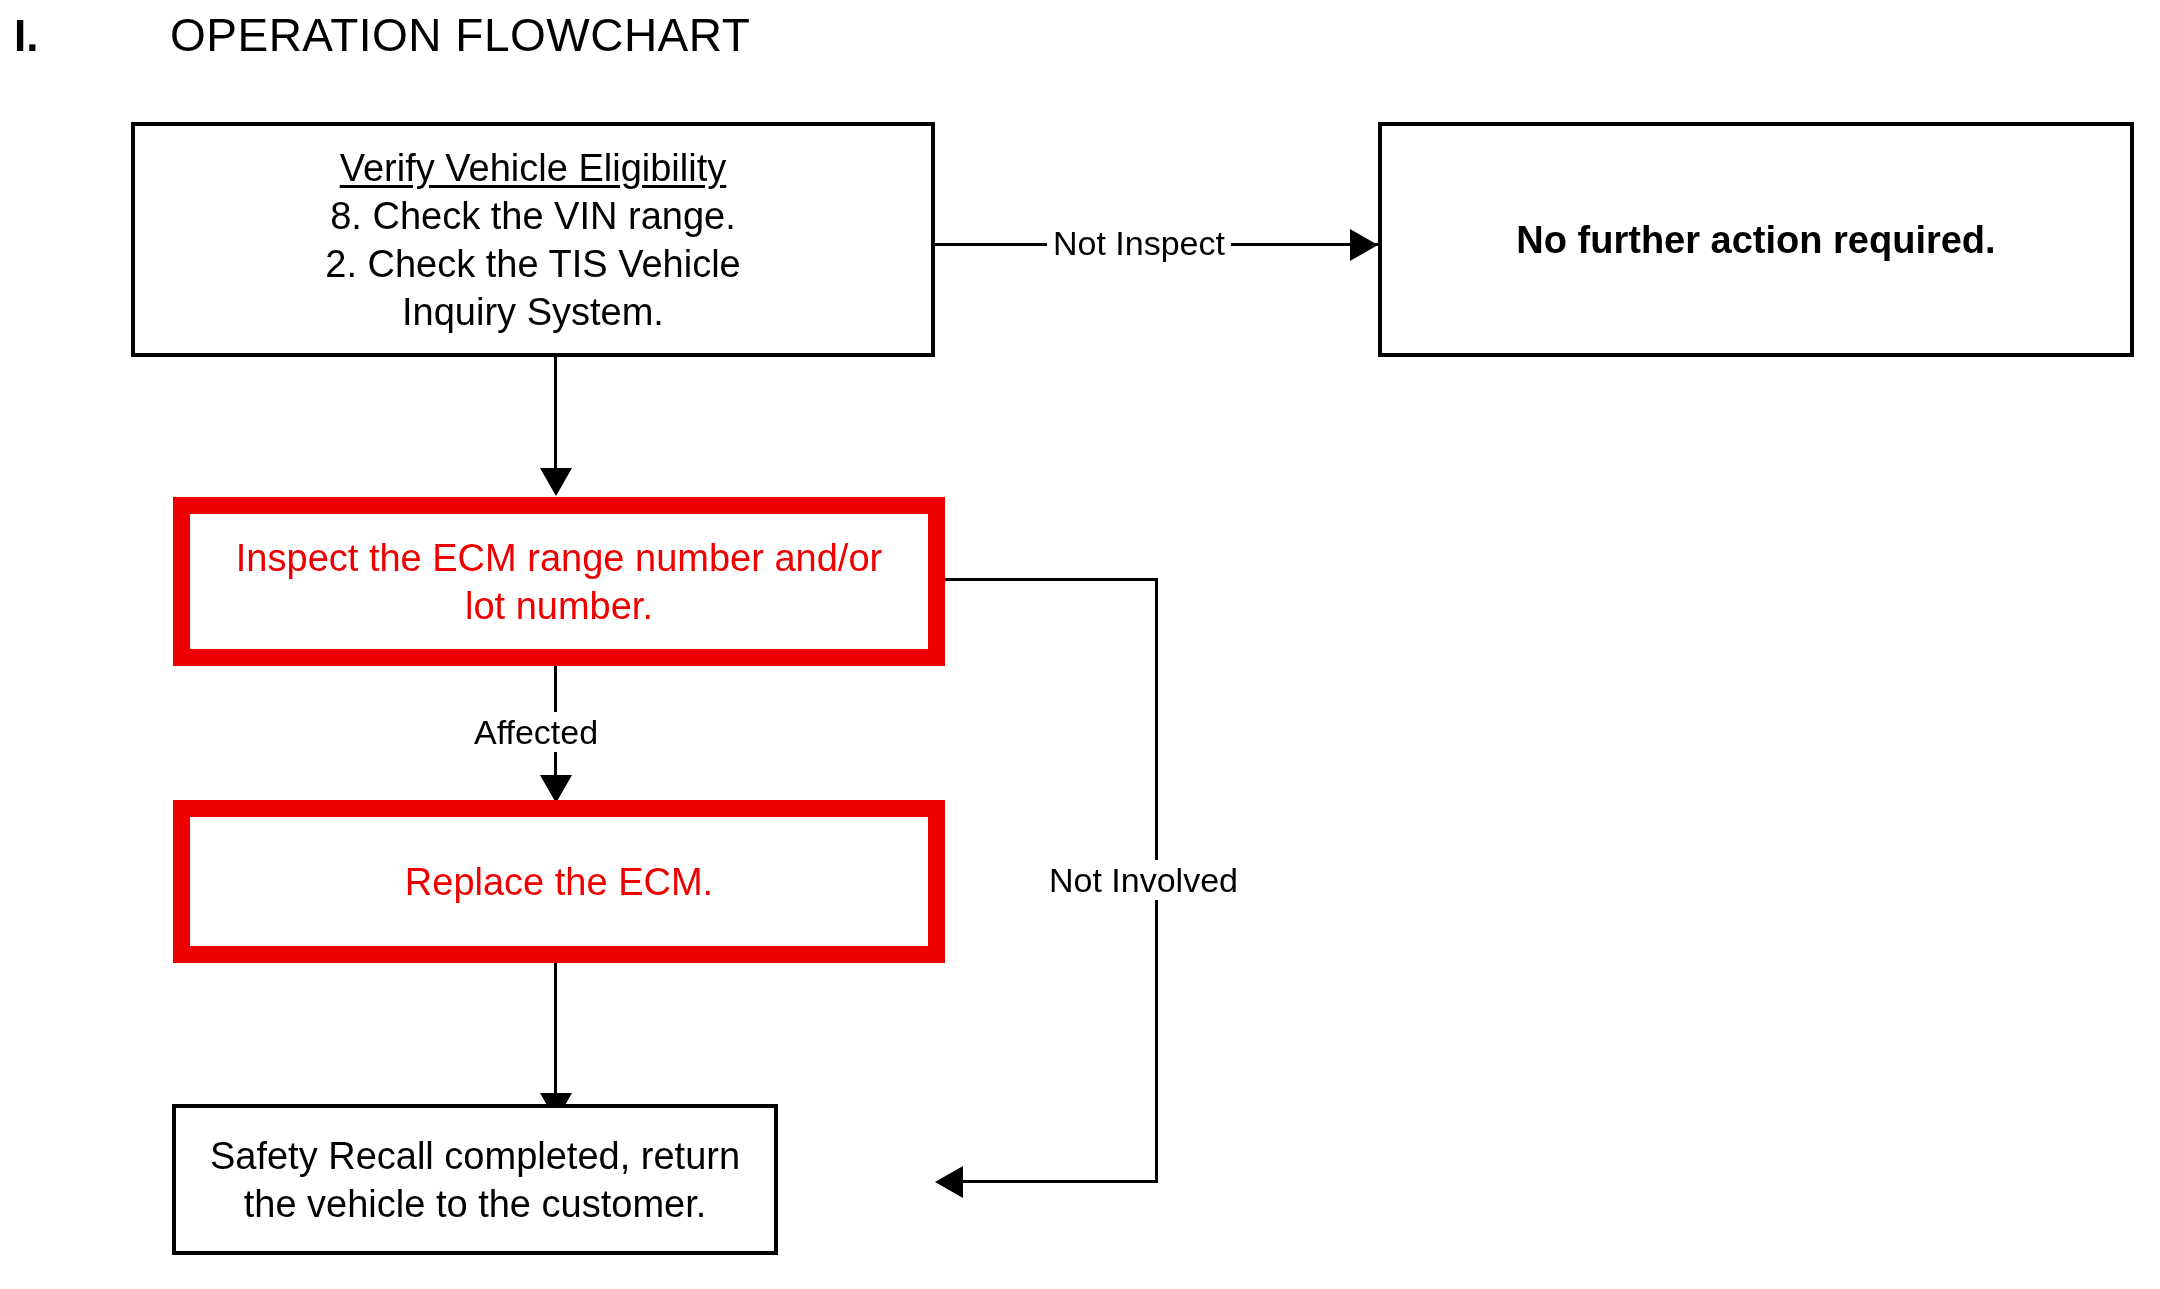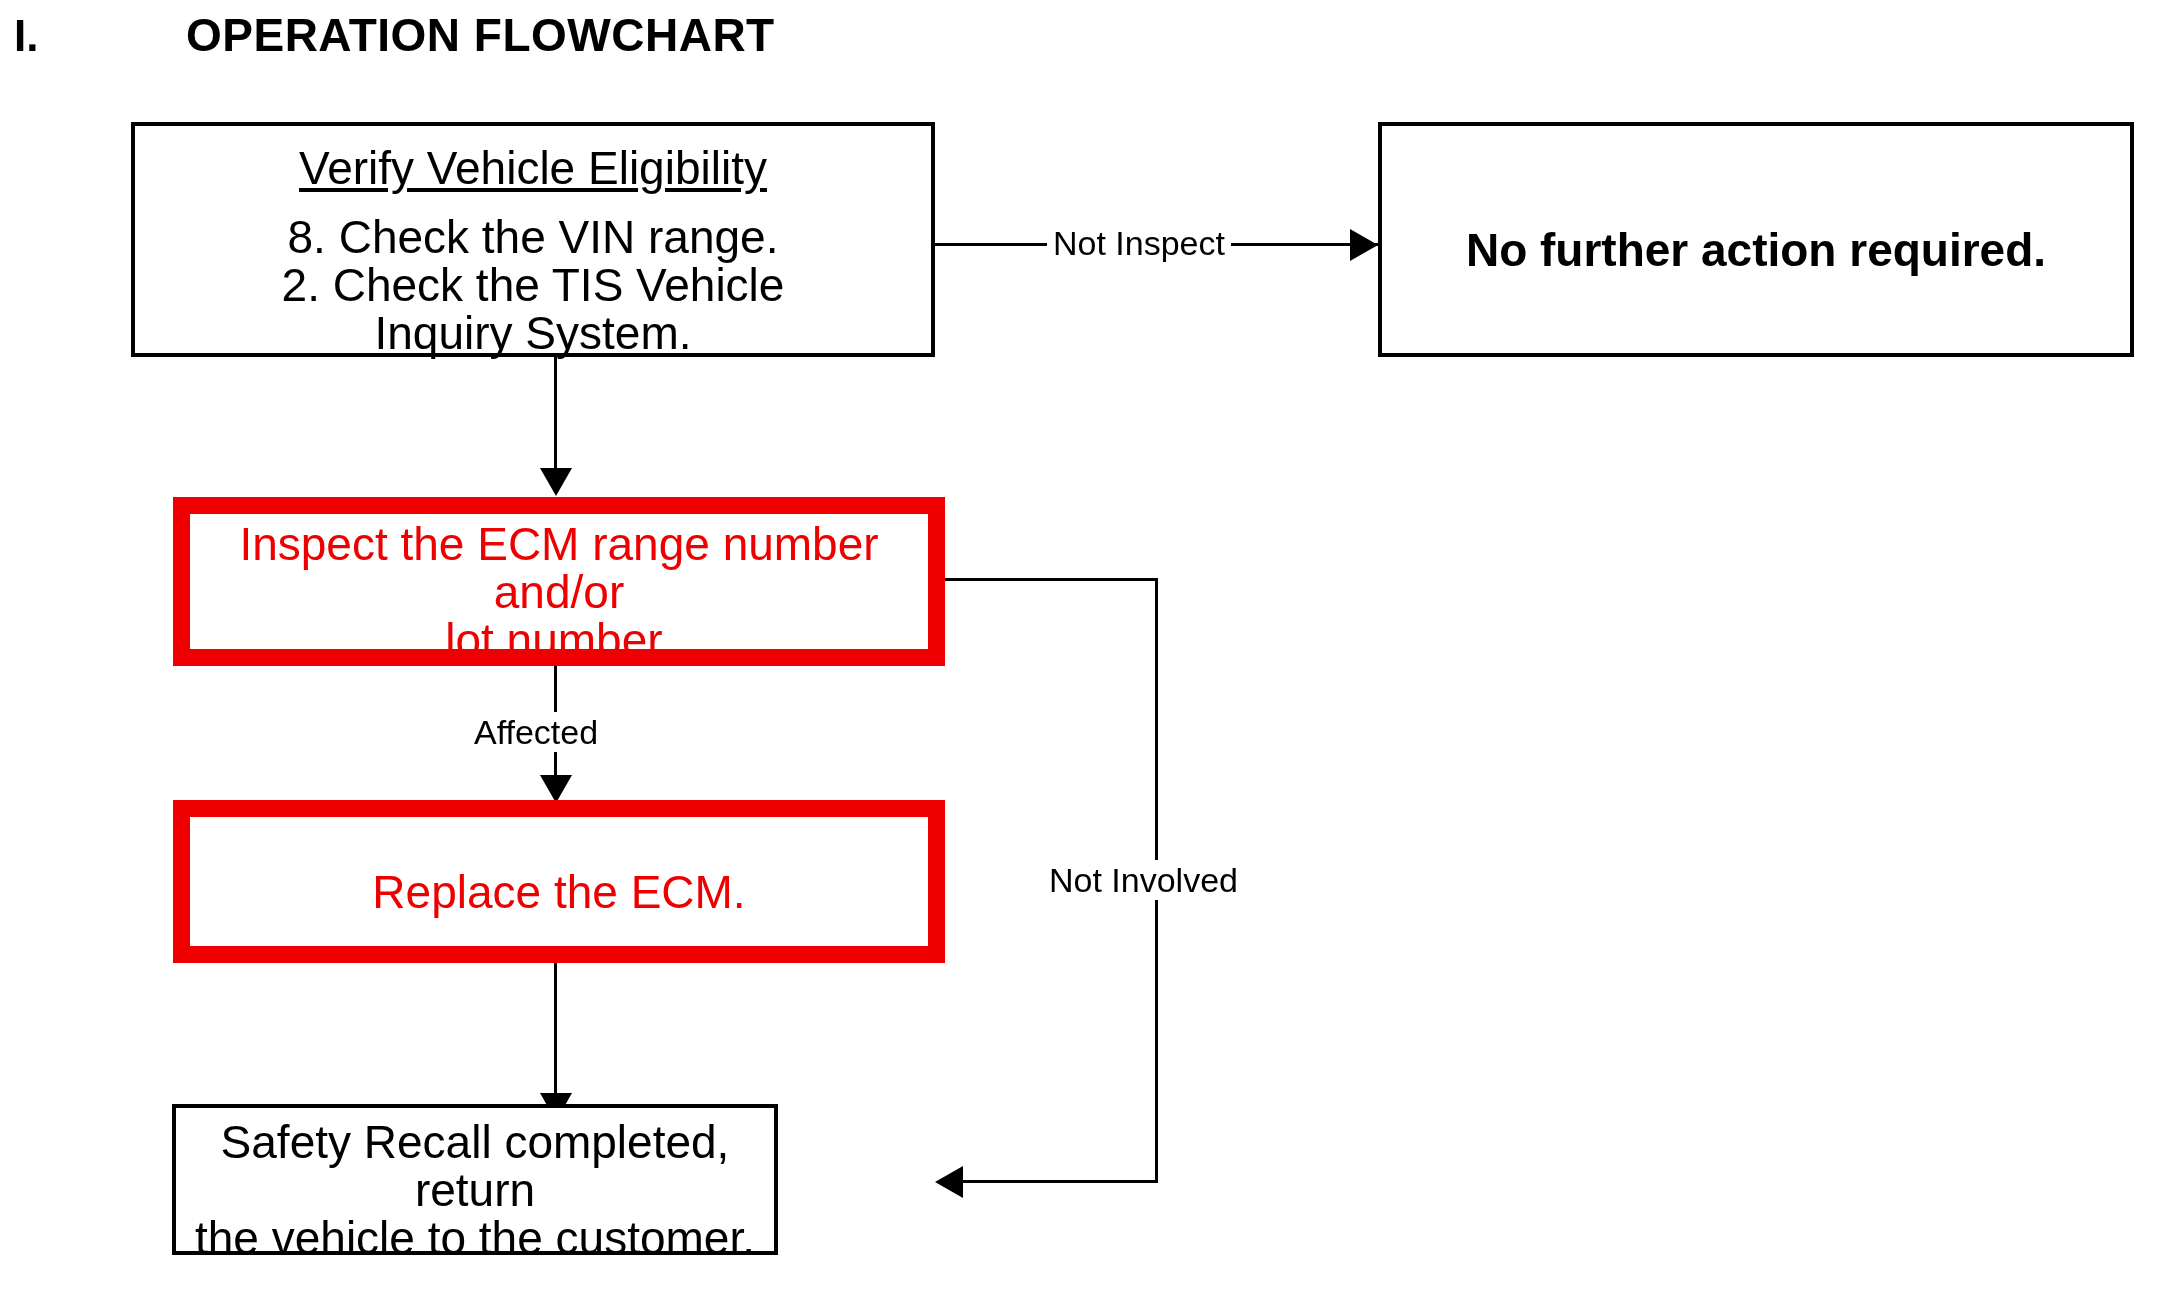--- a/index.html
+++ b/index.html
@@ -27,49 +27,47 @@
     font-size: 44px;
     font-weight: bold;
     letter-spacing: 0px;
     line-height: 52px;
   }
   .heading-title {
     position: absolute;
     left: 170px;
     top: 8px;
     font-size: 46px;
-    font-weight: bold;
+    font-weight: normal;
     line-height: 54px;
     letter-spacing: 0.5px;
-    margin-left: 16px;
   }
 
   
   .box {
     position: absolute;
     box-sizing: border-box;
     background: #ffffff;
     display: flex;
     align-items: center;
     justify-content: center;
     text-align: center;
   }
   .box-black {
     border: 4px solid #000000;
   }
   .box-red {
     border: 17px solid #ee0000;
     color: #ee0000;
   }
   .box-text {
-    font-size: 46px;
+    font-size: 38px;
     line-height: 48px;
     white-space: pre-line;
     padding: 0 10px;
-    margin-top: 21px;
   }
   .box-text.red {
     color: #ee0000;
   }
   .box-title-underline {
     text-decoration: underline;
     text-underline-offset: 4px;
   }
 
   

